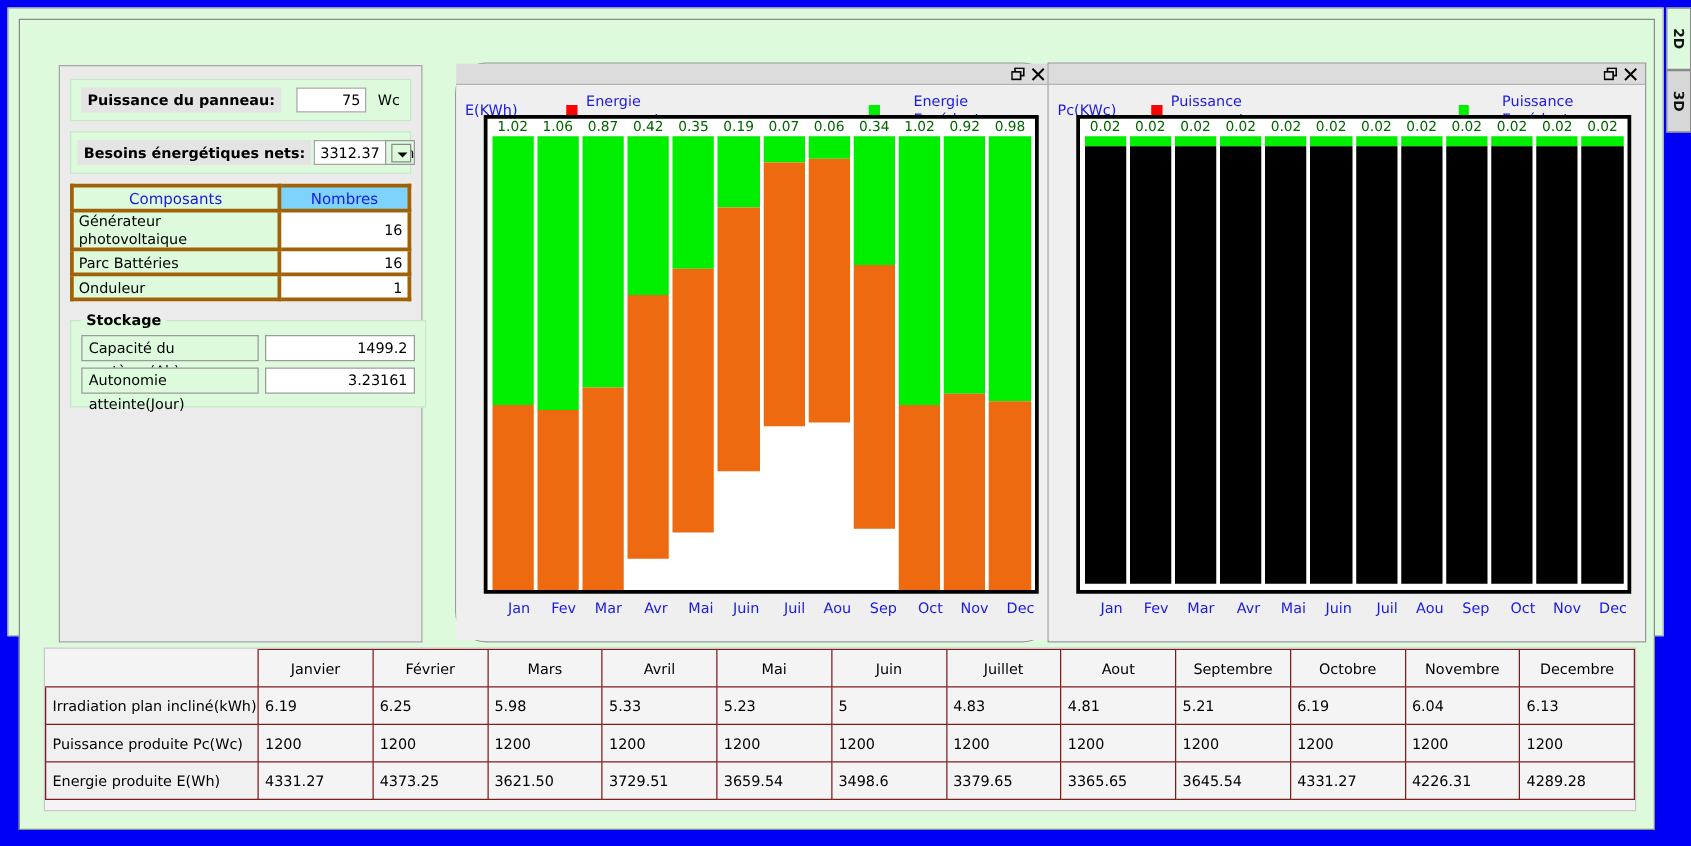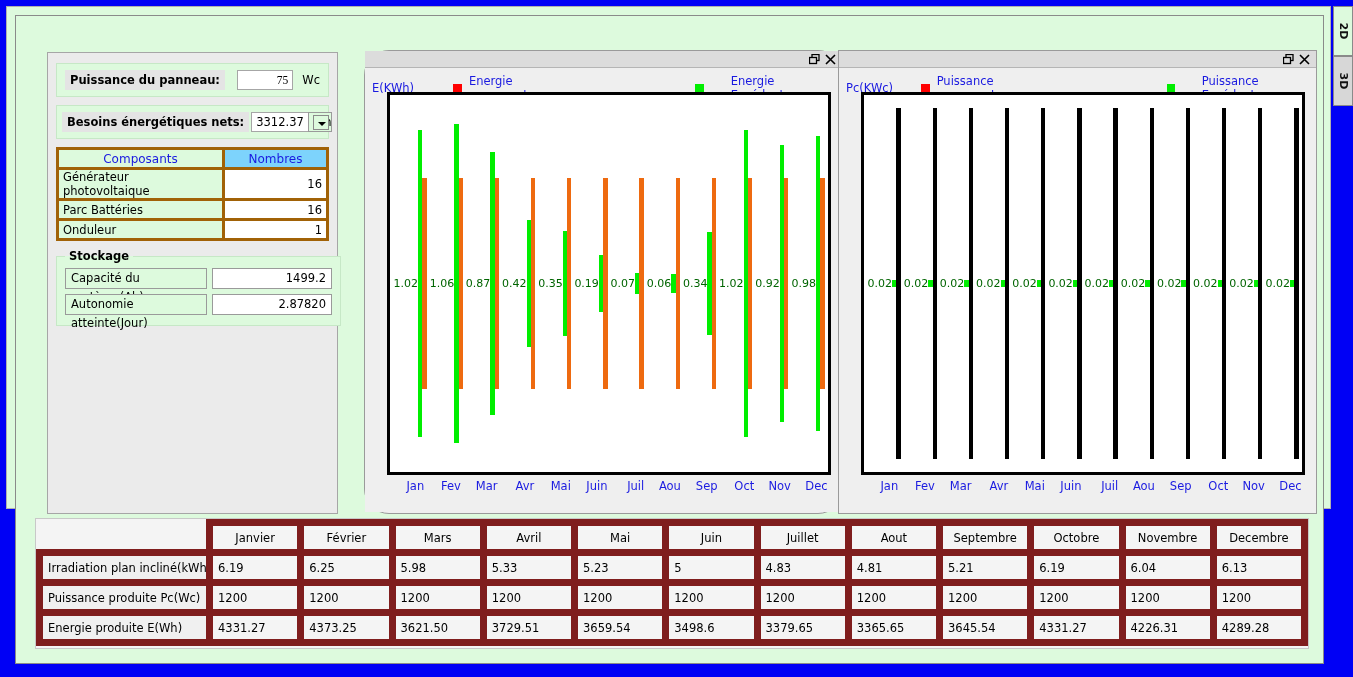--- a/index.html
+++ b/index.html
@@ -237,21 +237,22 @@
     left: 0; top: 0; right: 0; bottom: 0;
     display: flex;
     align-items: flex-end;
     padding: 0 2px;
   }
   .barcell {
     flex: 1 1 0;
     height: 100%;
     position: relative;
     display: flex;
-    justify-content: flex-end;
+    flex-direction: column;
+    justify-content: flex-start;
     align-items: center;
     margin: 0 1.5px;
   }
   .barlabel {
     font-size: 11px;
     color: #006400;
     margin-bottom: 1px;
     white-space: nowrap;
   }
   .seg-green { width: 100%; background: #00ee00; }
@@ -281,21 +282,21 @@
     background: #f4f4f4;
     border: 1px solid #c8c8c8;
     overflow: hidden;
   }
   #data-grid table {
     border-collapse: collapse;
     width: 100%;
     table-layout: fixed;
   }
   #data-grid th, #data-grid td {
-    border: 7px solid #7f1d1d;
+    border: 1px solid #7f1d1d;
     font-size: 11.5px;
     color: #000;
     height: 30px;
     padding: 0 5px;
     background: #f4f4f4;
     overflow: hidden;
     white-space: nowrap;
   }
   #data-grid th { font-weight: normal; text-align: center; background: #f4f4f4; }
   #data-grid th.corner { width: 170px; border-left: none; border-top: none; }
@@ -305,21 +306,21 @@
 </head>
 <body>
 
 <div id="app-frame">
   <div id="app-inner">
 
     <div id="left-panel">
 
       <div class="pgroup first">
         <span class="plabel">Puissance du panneau:</span>
-        <span class="pfield" style="width:78px;margin-left:12px;font-family:Liberation Serif, serif;">75</span>
+        <span class="pfield" style="width:78px;margin-left:12px;">75</span>
         <span class="punit">Wc</span>
       </div>
 
 
       <div class="pgroup" style="padding:6px 5px;">
         <span class="plabel">Besoins énergétiques nets:</span>
         <span class="pfield" style="width:72px;margin-left:2px;border-right:none;">3312.37</span>
         <span class="pcombo">
           <span>Wh</span>
           <span class="arrow"></span>
@@ -350,21 +351,21 @@
       </table>
 
       <fieldset id="stockage">
         <legend>Stockage</legend>
         <div class="srow">
           <span class="slabel">Capacité du système(Ah)</span>
           <span class="sval">1499.2</span>
         </div>
         <div class="srow">
           <span class="slabel">Autonomie atteinte(Jour)</span>
-          <span class="sval">2.87820</span>
+          <span class="sval">3.23161</span>
         </div>
       </fieldset>
     </div>
 
     <div class="chart-window" id="chart-win-1">
       <div class="titlebar">
         <div class="tbtn">
           <svg width="11" height="11" viewBox="0 0 11 11">
               <rect x="3" y="0.5" width="7" height="6" fill="none" stroke="#000" stroke-width="1.3"></rect>
               <rect x="0.5" y="3.5" width="7" height="6" fill="#dcdcdc" stroke="#000" stroke-width="1.3"></rect>

